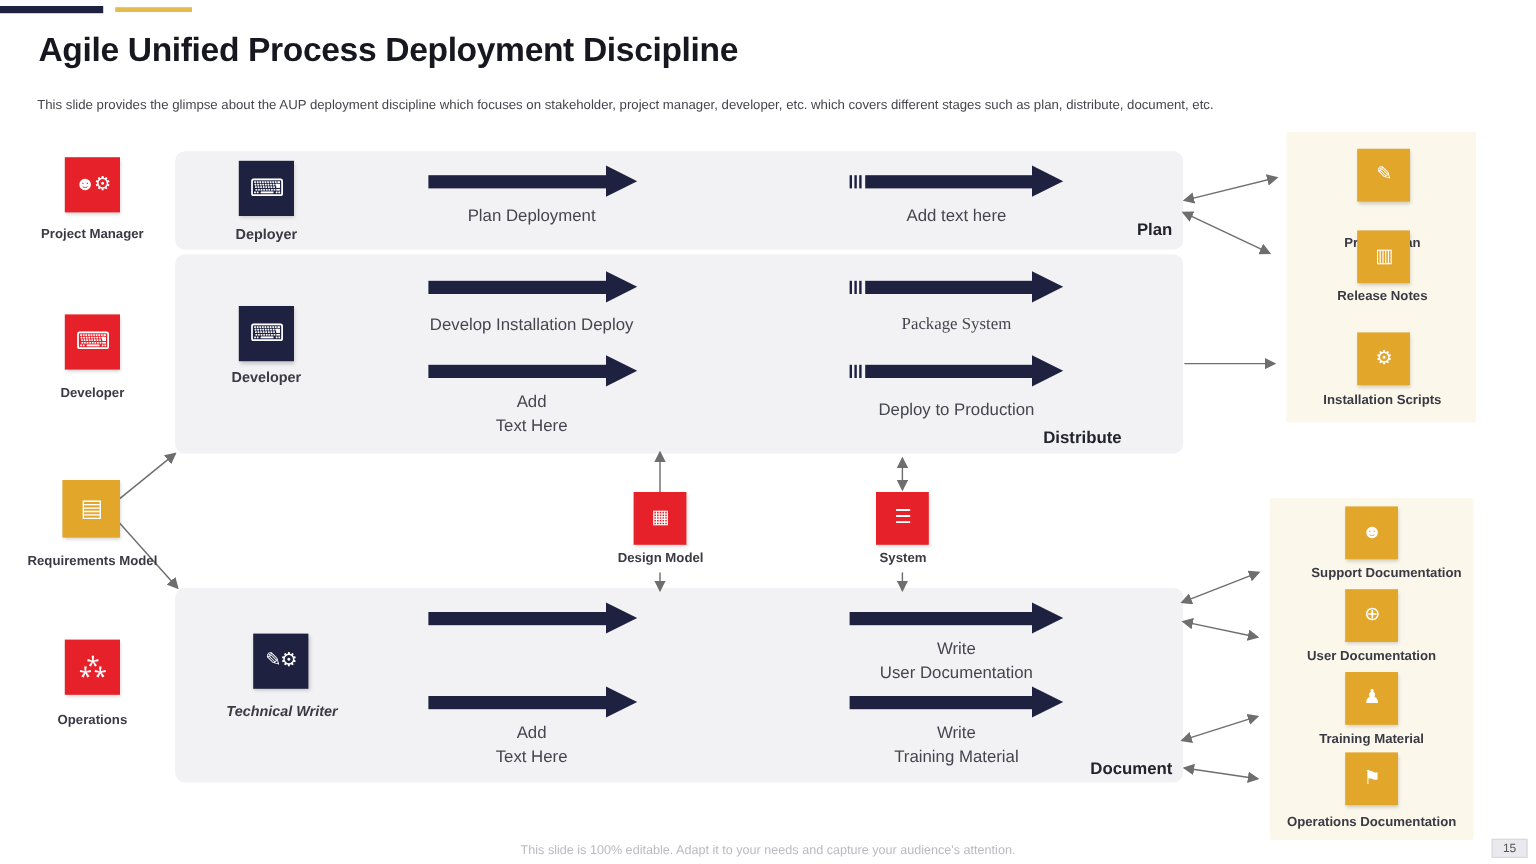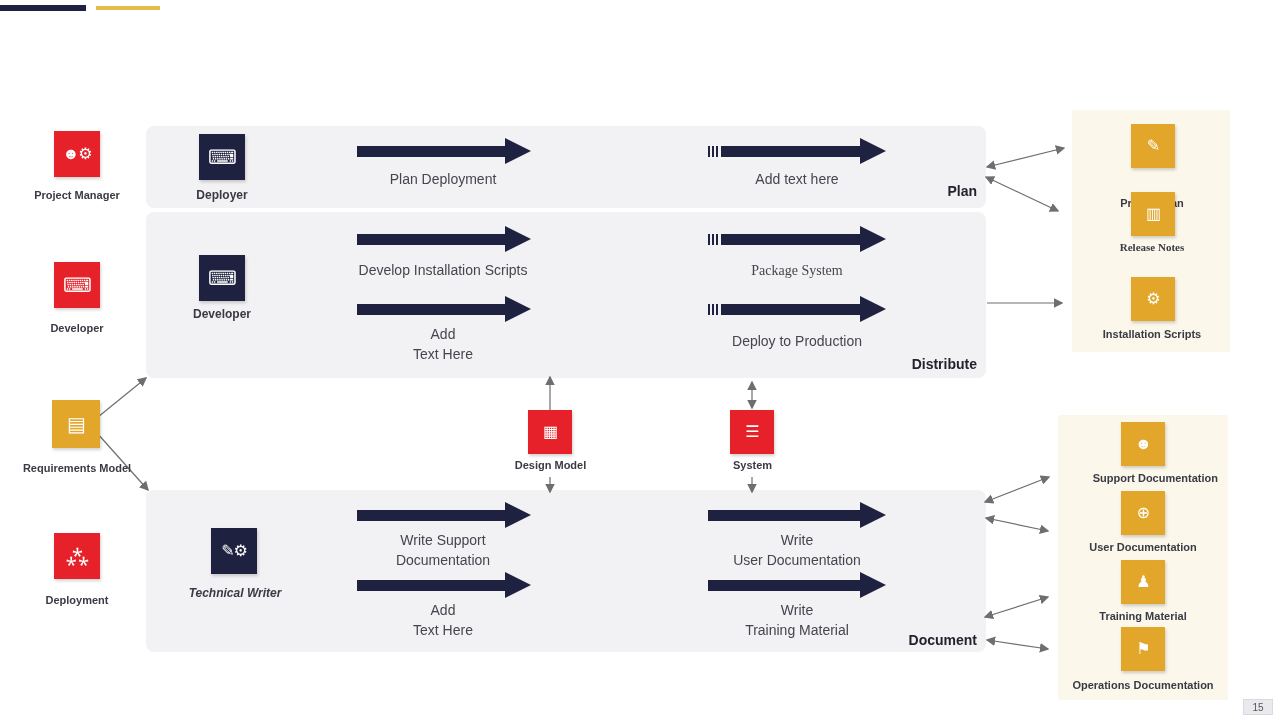--- a/index.html
+++ b/index.html
@@ -27,27 +27,29 @@
            display:flex;align-items:center;justify-content:center;font-size:10px;color:#555;box-sizing:border-box;}
 </style>
 </head>
 <body>
 
 <div class="canvas">
 
   <div class="bar" style="left:0;top:5px;width:86px;background:#1e2240;"></div>
   <div class="bar" style="left:96px;top:6px;width:64px;height:4px;background:#e3bc4b;"></div>
 
+  <div class="title">Agile Unified Process Deployment Discipline</div>
+  <div class="subtitle">This slide provides the glimpse about the AUP  deployment discipline which focuses on stakeholder, project manager, developer, etc. which covers different stages such as plan, distribute, document, etc.</div>
 
   <div class="band" style="left:146px;top:126px;width:840px;height:82px;"></div>
   <div class="band" style="left:146px;top:212px;width:840px;height:166px;"></div>
   <div class="band" style="left:146px;top:490px;width:840px;height:162px;"></div>
 
   <div class="stage-label" style="left:877px;top:183px;width:100px;">Plan</div>
-  <div class="stage-label" style="left:827px;top:356px;width:150px;">Distribute</div>
+  <div class="stage-label" style="left:827px;top:356px;width:150px;text-align:center;">Distribute</div>
   <div class="stage-label" style="left:827px;top:632px;width:150px;">Document</div>
 
   <div class="panel" style="left:1072px;top:110px;width:158px;height:242px;"></div>
   <div class="panel" style="left:1058px;top:415px;width:170px;height:285px;"></div>
 
   <svg class="overlay" width="1280" height="720">
     <defs>
       <marker id="ah" viewBox="0 0 10 10" refX="8.5" refY="5" markerWidth="8" markerHeight="8" orient="auto-start-reverse">
         <path d="M0,0 L10,5 L0,10 z" fill="#6e6e6e"></path>
       </marker>
@@ -80,21 +82,21 @@
   <div class="tile-label" style="left:17px;top:321px;width:120px;">Developer</div>
 
   <div class="tile big" style="left:52px;top:400px;width:48px;height:48px;background:#e2a62b;">
       <span class="g">▤</span>
     </div>
   <div class="tile-label" style="left:12px;top:461px;width:130px;">Requirements Model</div>
 
   <div class="tile big" style="left:54px;top:533px;width:46px;height:46px;background:#e62129;">
       <span class="g">⁂</span>
     </div>
-  <div class="tile-label" style="left:17px;top:593px;width:120px;">Deployment</div>
+  <div class="tile-label" style="left:17px;top:593px;width:120px;">Operations</div>
 
   <div class="tile big" style="left:199px;top:134px;width:46px;height:46px;background:#1e2240;">
       <span class="g">⌨</span>
     </div>
   <div class="tile-label" style="left:160px;top:188px;width:124px;font-size:12px;">Deployer</div>
 
   <div class="tile big" style="left:199px;top:255px;width:46px;height:46px;background:#1e2240;">
       <span class="g">⌨</span>
     </div>
   <div class="tile-label" style="left:160px;top:307px;width:124px;font-size:12px;">Developer</div>
@@ -118,21 +120,21 @@
       </span>
       <span class="shaft"></span>
       <span class="head"></span>
     </div>
   <div class="arrow-label" style="left:707px;top:170px;width:180px;">Add text here</div>
 
   <div class="barrow" style="left:357px;top:226px;width:174px;">
       <span class="shaft"></span>
       <span class="head"></span>
     </div>
-  <div class="arrow-label" style="left:343px;top:261px;width:200px;">Develop  Installation  Scripts</div>
+  <div class="arrow-label" style="left:343px;top:261px;width:200px;">Develop  Installation  Deploy</div>
 
   <div class="barrow" style="left:708px;top:226px;width:178px;">
       <span class="stripes">
         <i></i>
         <i></i>
         <i></i>
       </span>
       <span class="shaft"></span>
       <span class="head"></span>
     </div>
@@ -153,22 +155,20 @@
       </span>
       <span class="shaft"></span>
       <span class="head"></span>
     </div>
   <div class="arrow-label" style="left:707px;top:332px;width:180px;">Deploy  to  Production</div>
 
   <div class="barrow" style="left:357px;top:502px;width:174px;">
       <span class="shaft"></span>
       <span class="head"></span>
     </div>
-  <div class="arrow-label" style="left:353px;top:531px;width:180px;">Write  Support
-Documentation</div>
 
   <div class="barrow" style="left:708px;top:502px;width:178px;">
       <span class="shaft"></span>
       <span class="head"></span>
     </div>
   <div class="arrow-label" style="left:707px;top:531px;width:180px;">Write
 User  Documentation</div>
 
   <div class="barrow" style="left:357px;top:572px;width:174px;">
       <span class="shaft"></span>
@@ -195,21 +195,21 @@
   <div class="tile-label" style="left:690px;top:458px;width:125px;">System</div>
 
   <div class="tile" style="left:1131px;top:124px;width:44px;height:44px;background:#e2a62b;">
       <span class="g">✎</span>
     </div>
   <div class="tile-label" style="left:1082px;top:172px;width:140px;margin-top:24px;">Project Plan</div>
 
   <div class="tile" style="left:1131px;top:192px;width:44px;height:44px;background:#e2a62b;">
       <span class="g">▥</span>
     </div>
-  <div class="tile-label" style="left:1082px;top:240px;width:140px;font-family:Liberation Serif, serif;">Release Notes</div>
+  <div class="tile-label" style="left:1082px;top:240px;width:140px;">Release Notes</div>
 
   <div class="tile" style="left:1131px;top:277px;width:44px;height:44px;background:#e2a62b;">
       <span class="g">⚙</span>
     </div>
   <div class="tile-label" style="left:1077px;top:327px;width:150px;">Installation  Scripts</div>
 
   <div class="tile" style="left:1121px;top:422px;width:44px;height:44px;background:#e2a62b;">
       <span class="g">☻</span>
     </div>
   <div class="tile-label" style="left:1068px;top:471px;width:150px;text-align:right;">Support Documentation</div>
@@ -222,15 +222,16 @@
   <div class="tile" style="left:1121px;top:560px;width:44px;height:44px;background:#e2a62b;">
       <span class="g">♟</span>
     </div>
   <div class="tile-label" style="left:1068px;top:609px;width:150px;">Training  Material</div>
 
   <div class="tile" style="left:1121px;top:627px;width:44px;height:44px;background:#e2a62b;">
       <span class="g">⚑</span>
     </div>
   <div class="tile-label" style="left:1053px;top:678px;width:180px;">Operations Documentation</div>
 
+  <div class="footer">This slide is 100% editable.  Adapt it to your needs and capture your audience's attention.</div>
   <div class="pagebox">15</div>
 
 </div>
 
 </body></html>

